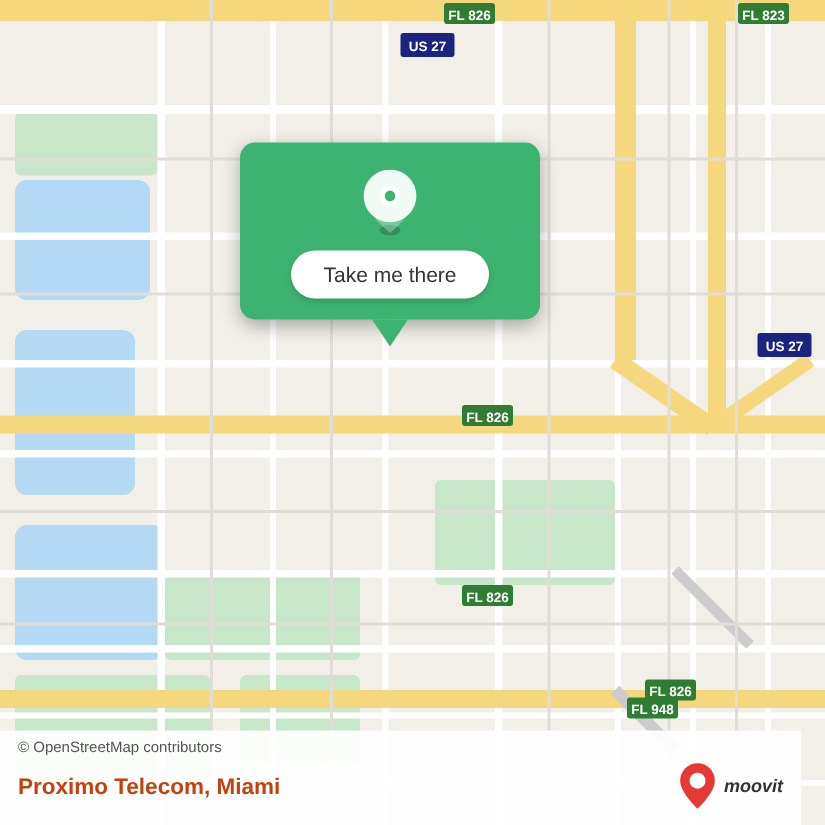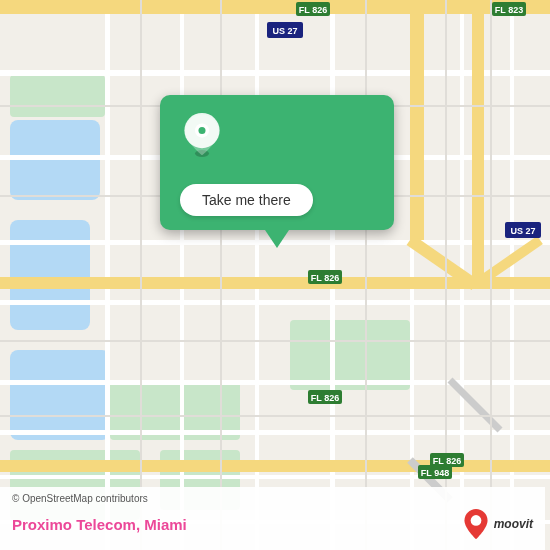--- a/index.html
+++ b/index.html
@@ -17,30 +17,29 @@
       position: relative;
       background-color: #e8e0d8;
       overflow: hidden;
     }
 
     
     #popup-card {
       position: absolute;
       top: 95px;
       left: 160px;
-      width: 234px;
+      width: 200px;
       background-color: #3cb371;
       border-radius: 10px;
       padding: 18px 20px 14px 20px;
       display: flex;
       flex-direction: column;
-      align-items: flex-start;
+      align-items: center;
       box-shadow: 0 4px 12px rgba(0,0,0,0.3);
       z-index: 10;
-      gap: 17px;
     }
 
     #popup-card::after {
       content: '';
       position: absolute;
       bottom: -18px;
       left: 50%;
       transform: translateX(-50%);
       border-width: 18px 12px 0 12px;
       border-style: solid;
@@ -64,42 +63,42 @@
       cursor: pointer;
       white-space: nowrap;
       box-shadow: 0 2px 4px rgba(0,0,0,0.15);
     }
 
     
     #bottom-bar {
       position: absolute;
       bottom: 0;
       left: 0;
-      right: 5px;
+      right: 16px;
       background-color: rgba(255,255,255,0.92);
       padding: 6px 12px 10px 12px;
       z-index: 20;
     }
 
     #attribution {
       font-size: 10px;
       color: #555;
       margin-bottom: 4px;
     }
 
     #place-info {
       display: flex;
       align-items: center;
       justify-content: space-between;
     }
 
     #place-name {
       font-size: 15px;
       font-weight: 600;
-      color: #ec4899;
+      color: #c2410c;
     }
 
     
     #moovit-logo {
       display: flex;
       align-items: center;
       gap: 4px;
     }
 
     .moovit-text {

